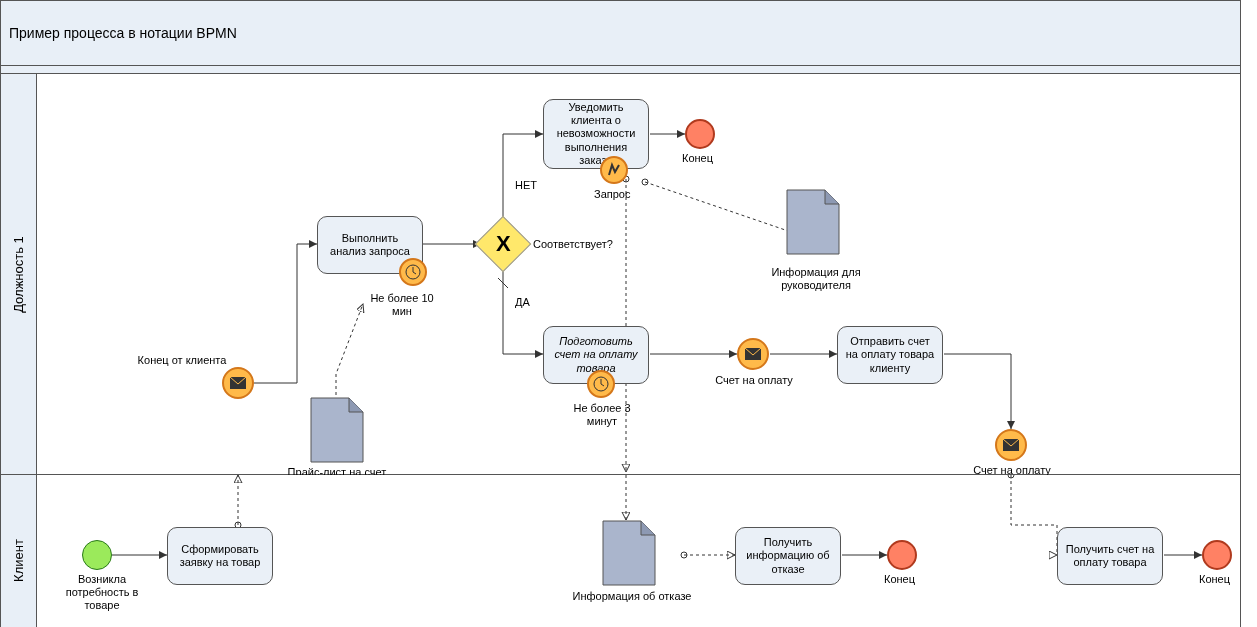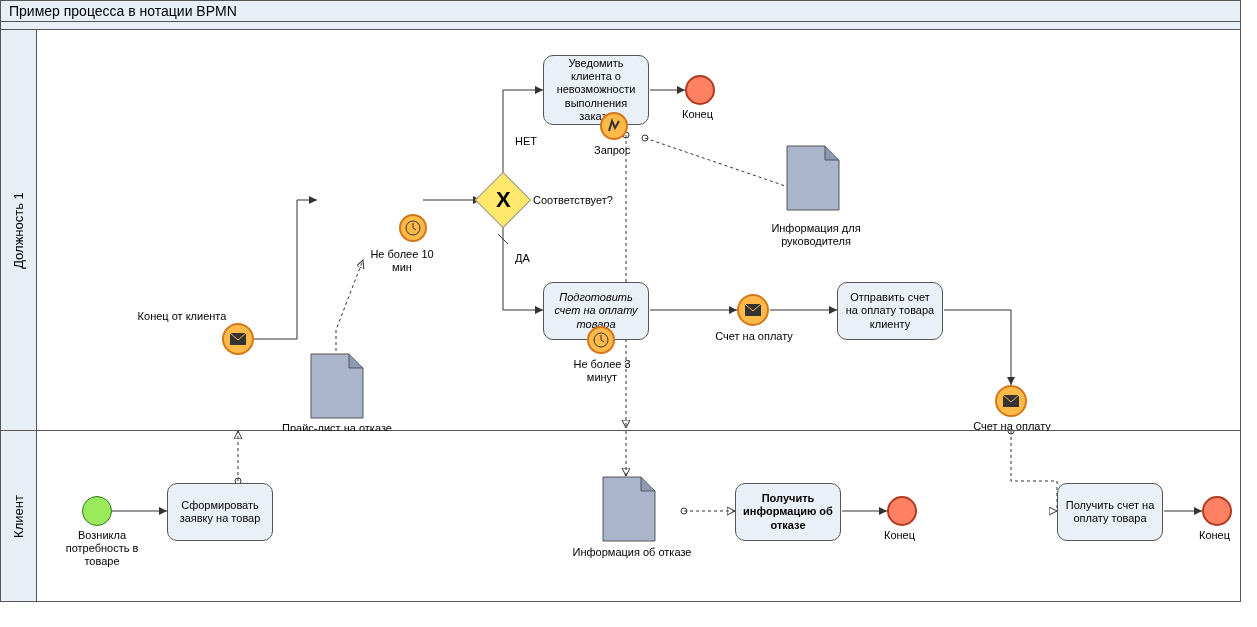--- a/index.html
+++ b/index.html
@@ -1,18 +1,18 @@
 <!DOCTYPE html>
 <html><head>
 <meta charset="utf-8">
 <style>
 * { box-sizing: border-box; margin: 0; padding: 0; }
 body { font-family: Arial, sans-serif; font-size: 12px; background: #fff; }
 .pool { border: 1px solid #555; width: 1241px; margin: 0; }
-.pool-header { background: #e8eff7; padding: 2px 8px; border-bottom: 1px solid #555; font-size: 14px; }
+.pool-header { background: #e8eff7; padding: 24px 8px; border-bottom: 1px solid #555; font-size: 14px; }
 .pool-sep { height: 8px; background: #e8eff7; border-bottom: 1px solid #555; }
 .lanes { display: flex; flex-direction: column; }
 .lane { display: flex; border-bottom: 1px solid #555; position: relative; }
 .lane:last-child { border-bottom: none; }
 .lane-label { width: 36px; background: #e8eff7; border-right: 1px solid #555; display: flex; align-items: center; justify-content: center; }
 .lane-label span { transform: rotate(-90deg); white-space: nowrap; font-size: 13px; }
 .lane-body { position: relative; flex: 1; background: #fff; }
 .lane1 .lane-body { height: 400px; }
 .lane2 .lane-body { height: 170px; }
 .task { position: absolute; background: #eaf0f7; border: 1px solid #555; border-radius: 10px; padding: 6px; text-align: center; font-size: 11px; display: flex; align-items: center; justify-content: center; width: 106px; height: 58px; line-height: 1.2; }
@@ -74,35 +74,36 @@
         </svg>
 
         <div class="label" style="left:100px; top:280px; width:90px;">Конец от клиента</div>
         <div class="event msg-event" style="left:185px; top:293px;">
           <svg viewBox="0 0 16 12">
               <rect x="0" y="0" width="16" height="12" fill="#333"></rect>
               <path d="M0 0 L8 7 L16 0" stroke="#ffba4a" fill="none" stroke-width="1"></path>
             </svg>
         </div>
 
+        <div class="task" style="left:280px; top:142px;">Выполнить анализ запроса</div>
         <div class="boundary timer-event" style="left:362px; top:184px;">
           <svg viewBox="0 0 16 16">
               <circle cx="8" cy="8" r="7" fill="none" stroke="#333"></circle>
               <path d="M8 3 L8 8 L11 10" stroke="#333" fill="none"></path>
             </svg>
         </div>
         <div class="label" style="left:330px; top:218px; width:70px;">Не более 10 мин</div>
 
         <div class="doc" style="left:272px; top:322px;">
           <svg viewBox="0 0 56 68">
               <path d="M2 2 L40 2 L54 16 L54 66 L2 66 Z" fill="#aab5cc" stroke="#555"></path>
               <path d="M40 2 L40 16 L54 16" fill="#8d99b3" stroke="#555"></path>
             </svg>
         </div>
-        <div class="label" style="left:245px; top:392px; width:110px;">Прайс-лист на отказе</div>
+        <div class="label" style="left:245px; top:392px; width:110px;">Прайс-лист на счет</div>
 
         <div class="gateway" style="left:446px; top:150px;">
             <span>X</span>
           </div>
         <div class="label" style="left:496px; top:164px;">Соответствует?</div>
         <div class="label" style="left:478px; top:105px;">НЕТ</div>
         <div class="label" style="left:478px; top:222px;">ДА</div>
 
         <div class="task" style="left:506px; top:25px; height:70px;">Уведомить клиента о невозможности выполнения заказа</div>
         <div class="boundary" style="left:563px; top:82px;">
@@ -188,21 +189,21 @@
         <div class="task" style="left:130px; top:52px;">Сформировать заявку на товар</div>
 
         <div class="doc" style="left:564px; top:44px;">
           <svg viewBox="0 0 56 68">
               <path d="M2 2 L40 2 L54 16 L54 66 L2 66 Z" fill="#aab5cc" stroke="#555"></path>
               <path d="M40 2 L40 16 L54 16" fill="#8d99b3" stroke="#555"></path>
             </svg>
         </div>
         <div class="label" style="left:530px; top:115px; width:130px;">Информация об отказе</div>
 
-        <div class="task" style="left:698px; top:52px;font-weight:bold;">Получить информацию об отказе</div>
+        <div class="task" style="left:698px; top:52px;">Получить информацию об отказе</div>
         <div class="event end-event" style="left:850px; top:65px;"></div>
         <div class="label" style="left:847px; top:98px;">Конец</div>
 
         <div class="task" style="left:1020px; top:52px;">Получить счет на оплату товара</div>
         <div class="event end-event" style="left:1165px; top:65px;"></div>
         <div class="label" style="left:1162px; top:98px;">Конец</div>
 
       </div>
     </div>
 

